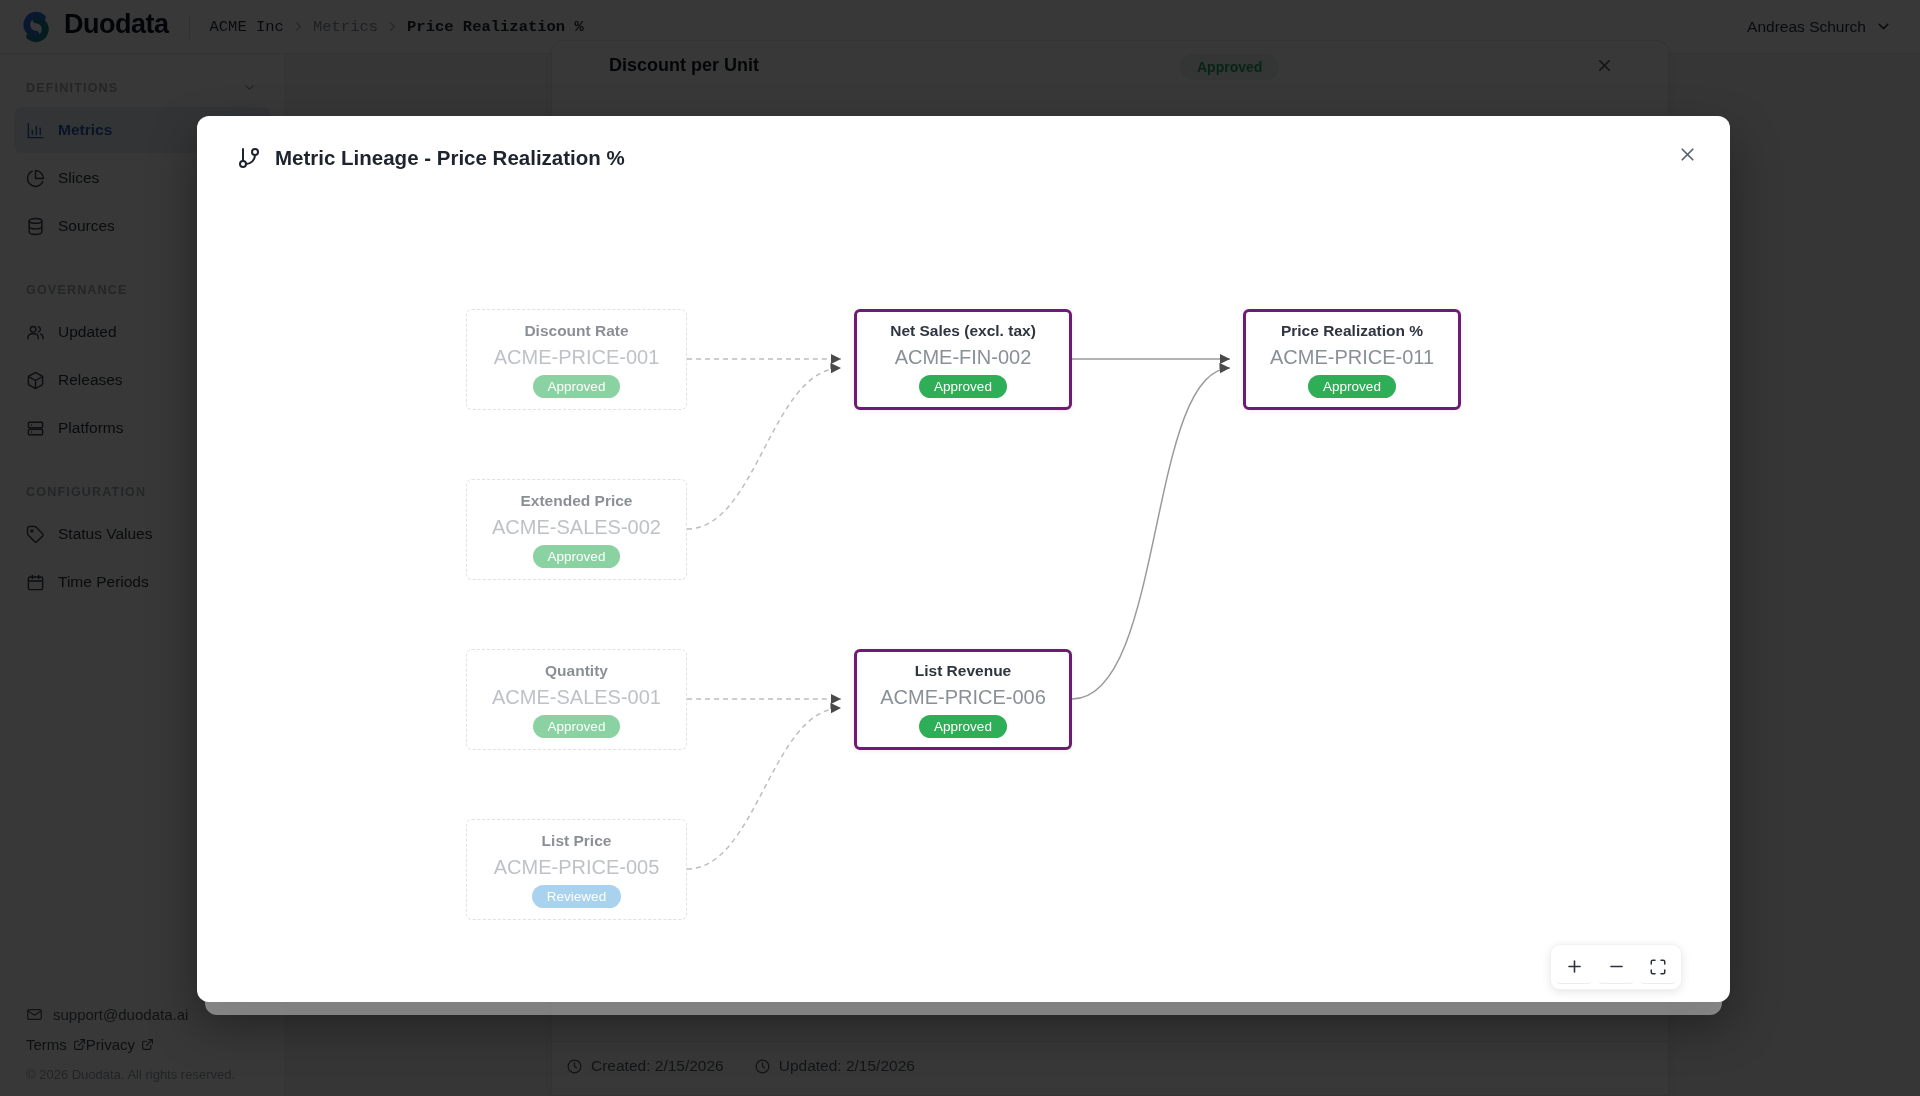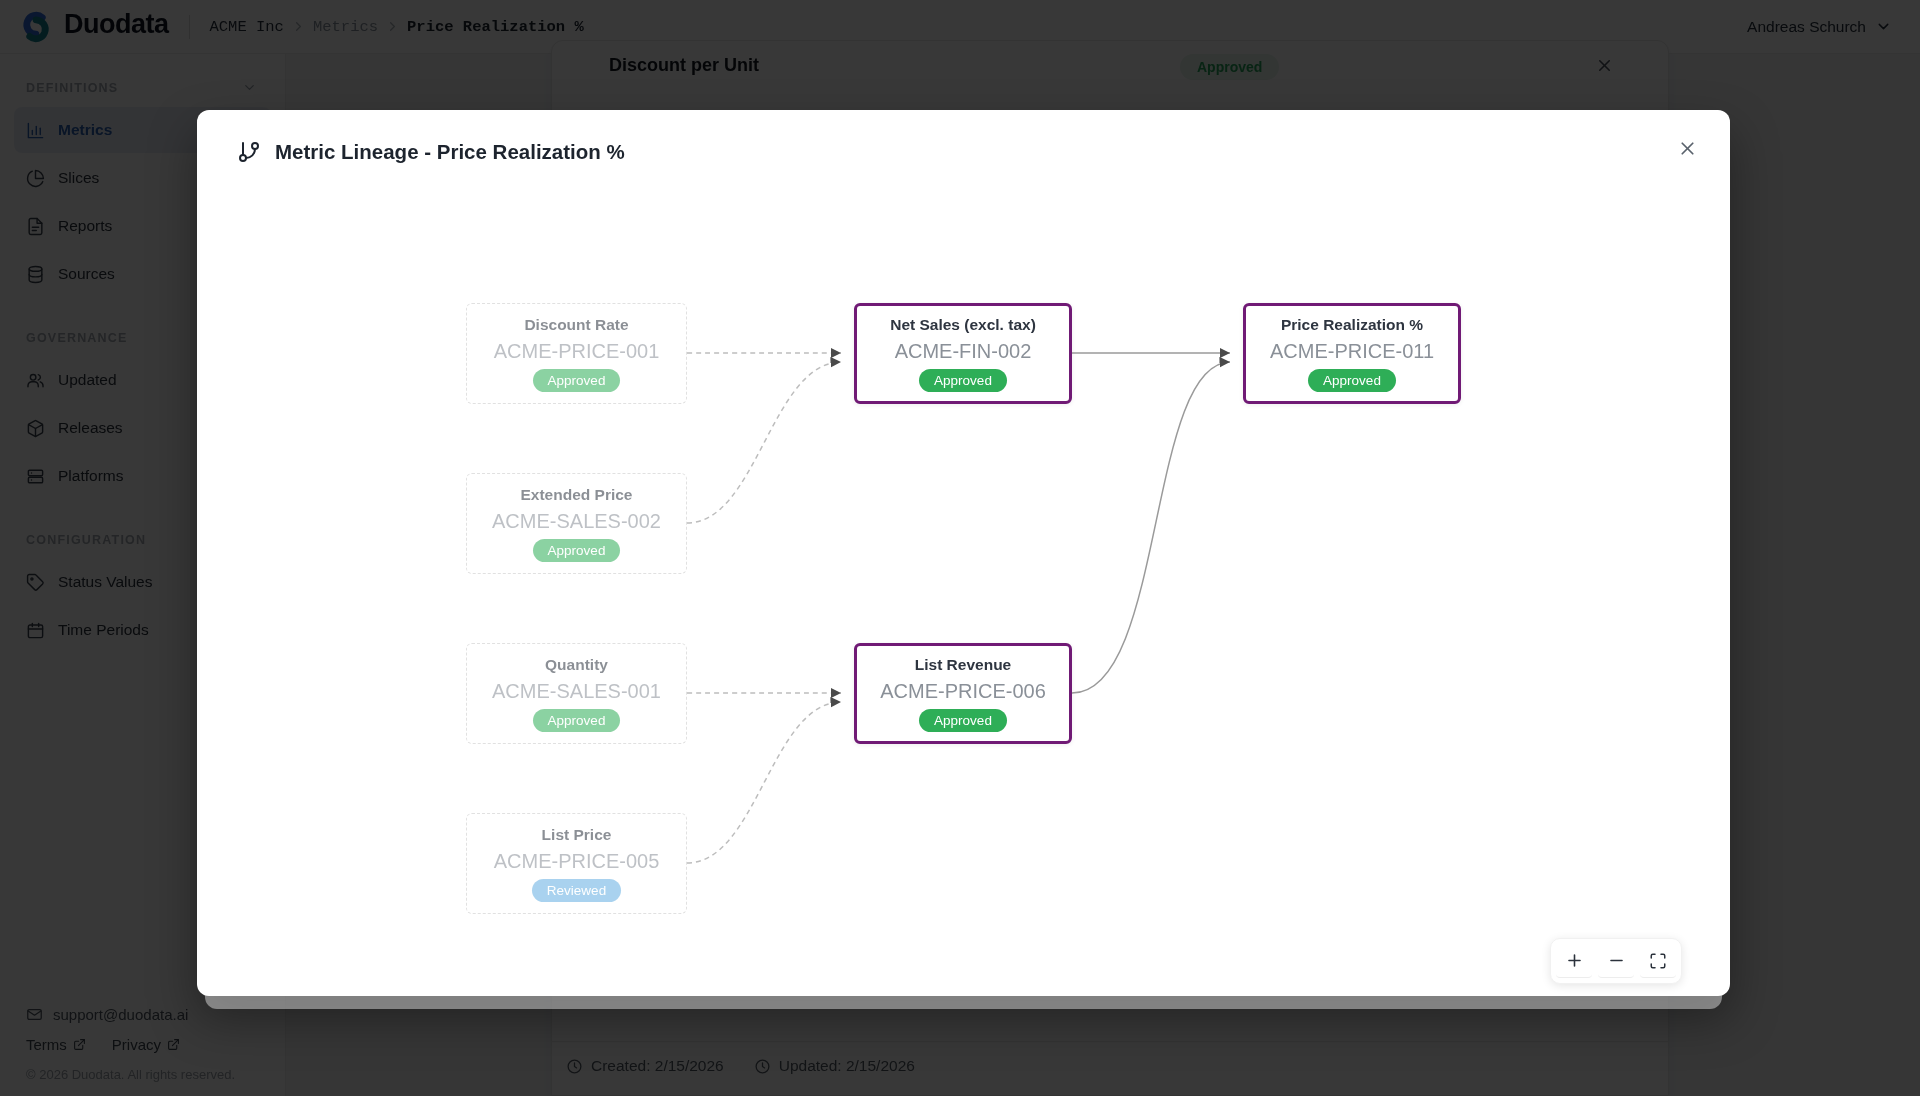--- a/index.html
+++ b/index.html
@@ -33,21 +33,21 @@
   .side-group { margin-bottom:34px; }
   .side-item { display:flex; align-items:center; gap:13px; height:46px;
     margin:2px 14px; padding:0 12px; border-radius:8px; font-size:15.5px;
     color:#2b323c; cursor:pointer; }
   .side-item .icn { display:flex; color:#3a424d; }
   .side-item.active { background:#e9eef7; color:#2b5fb0; font-weight:600; }
   .side-item.active .icn { color:#2b5fb0; }
 
   .side-footer { position:absolute; left:26px; right:16px; bottom:14px; }
   .sf-mail { display:flex; align-items:center; gap:10px; color:#4d555f; font-size:15px; }
-  .sf-links { display:flex; gap:26px; margin-top:13px; font-size:15px; color:#3c444e; }
+  .sf-links { display:flex; margin-top:13px; font-size:15px; color:#3c444e; }
   .sf-link { display:flex; align-items:center; gap:6px; cursor:pointer; }
   .sf-copy { margin-top:14px; font-size:13px; color:#9aa0a8; }
 
   
   .detail-card { position:absolute; left:551px; top:40px; width:1118px; height:1056px;
     background:#ffffff; border:1px solid #e7e7e7; border-radius:12px 12px 0 0;
     box-shadow:0 2px 10px rgba(20,30,50,0.05); }
   .detail-head { position:relative; height:52px; }
   .detail-title { position:absolute; left:57px; top:14px; font-size:18px;
     font-weight:600; color:#141a22; }
@@ -58,21 +58,21 @@
     color:#4d555f; cursor:pointer; display:flex; }
   .detail-foot { position:absolute; left:0; right:0; top:1000px;
     border-top:1px solid #e9e9e9; padding:15px 0 0 14px; display:flex; gap:30px;
     font-size:15.5px; color:#555d66; }
   .meta { display:flex; align-items:center; gap:8px; }
   .meta .icn { display:flex; color:#555d66; }
 
   
   .overlay { position:absolute; inset:0; background:rgba(0,0,0,0.78); z-index:10; }
 
-  .modal { position:absolute; left:197px; top:110px; width:1533px; height:886px;
+  .modal { position:absolute; left:197px; top:116px; width:1533px; height:886px;
     background:#ffffff; border-radius:12px; z-index:20;
     box-shadow:0 22px 48px rgba(0,0,0,0.38); }
   .modal::after { content:""; position:absolute; left:8px; right:8px; bottom:-13px;
     height:14px; background:rgba(255,255,255,0.42); border-radius:0 0 12px 12px; }
   .modal-head { position:absolute; left:40px; top:30px; display:flex;
     align-items:center; gap:14px; color:#1d242e; }
   .modal-title { font-size:20.5px; font-weight:700; color:#1d242e; }
   .modal-close { position:absolute; top:24px; right:28px; background:none; border:none;
     color:#5a626c; cursor:pointer; display:flex; padding:4px; }
 
@@ -173,31 +173,20 @@
           <svg viewBox="0 0 24 24" width="19" height="19" fill="none" stroke="currentColor" stroke-width="1.8" stroke-linecap="round" stroke-linejoin="round">
               <path d="M21.2 15.9A10 10 0 1 1 8 2.8"></path>
               <path d="M22 12A10 10 0 0 0 12 2v10z"></path>
             </svg>
         </span>
         <span class="lbl">Slices</span>
       </div>
       <div class="side-item">
         <span class="icn">
           <svg viewBox="0 0 24 24" width="19" height="19" fill="none" stroke="currentColor" stroke-width="1.8" stroke-linecap="round" stroke-linejoin="round">
-              <path d="M14 2H6a2 2 0 0 0-2 2v16a2 2 0 0 0 2 2h12a2 2 0 0 0 2-2V8z"></path>
-              <path d="M14 2v6h6"></path>
-              <path d="M8 13h8"></path>
-              <path d="M8 17h5"></path>
-            </svg>
-        </span>
-        <span class="lbl">Reports</span>
-      </div>
-      <div class="side-item">
-        <span class="icn">
-          <svg viewBox="0 0 24 24" width="19" height="19" fill="none" stroke="currentColor" stroke-width="1.8" stroke-linecap="round" stroke-linejoin="round">
               <ellipse cx="12" cy="5" rx="8" ry="3"></ellipse>
               <path d="M4 5v14c0 1.66 3.58 3 8 3s8-1.34 8-3V5"></path>
               <path d="M4 12c0 1.66 3.58 3 8 3s8-1.34 8-3"></path>
             </svg>
         </span>
         <span class="lbl">Sources</span>
       </div>
     </div>
 
     <div class="side-group">

